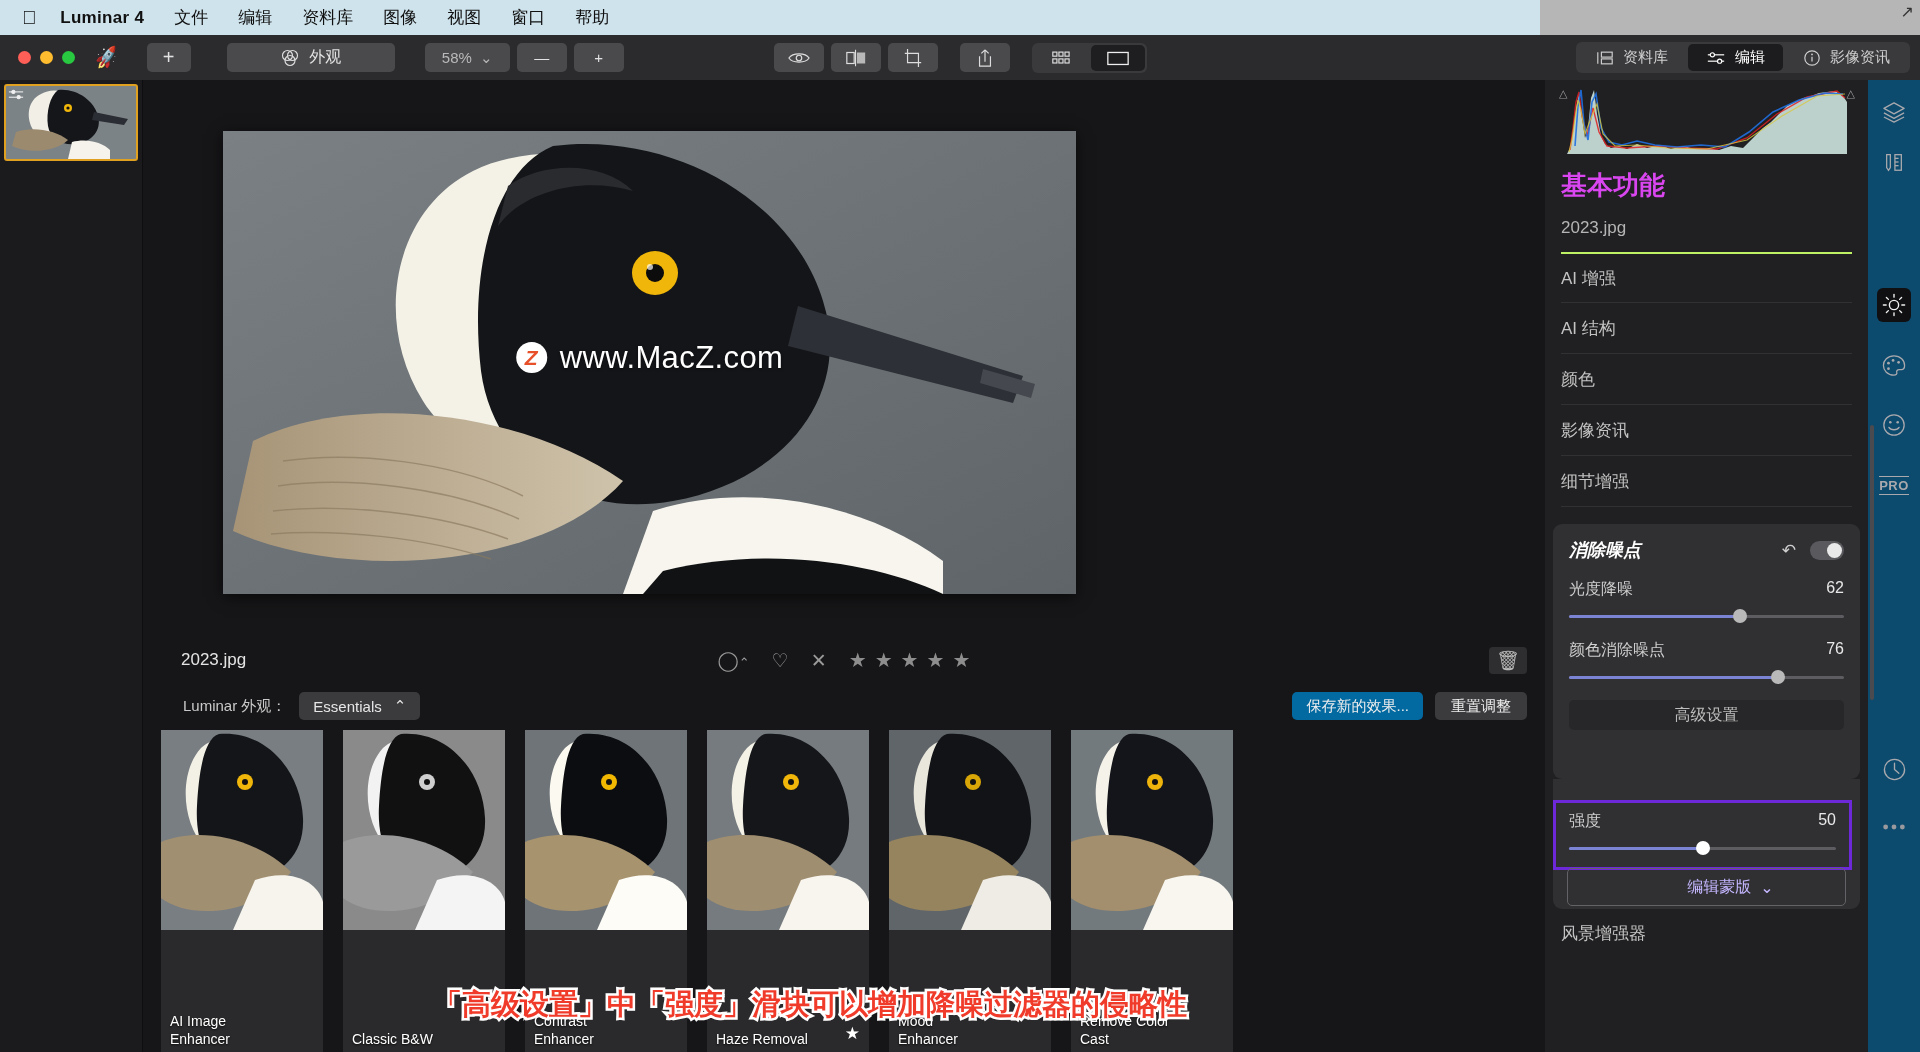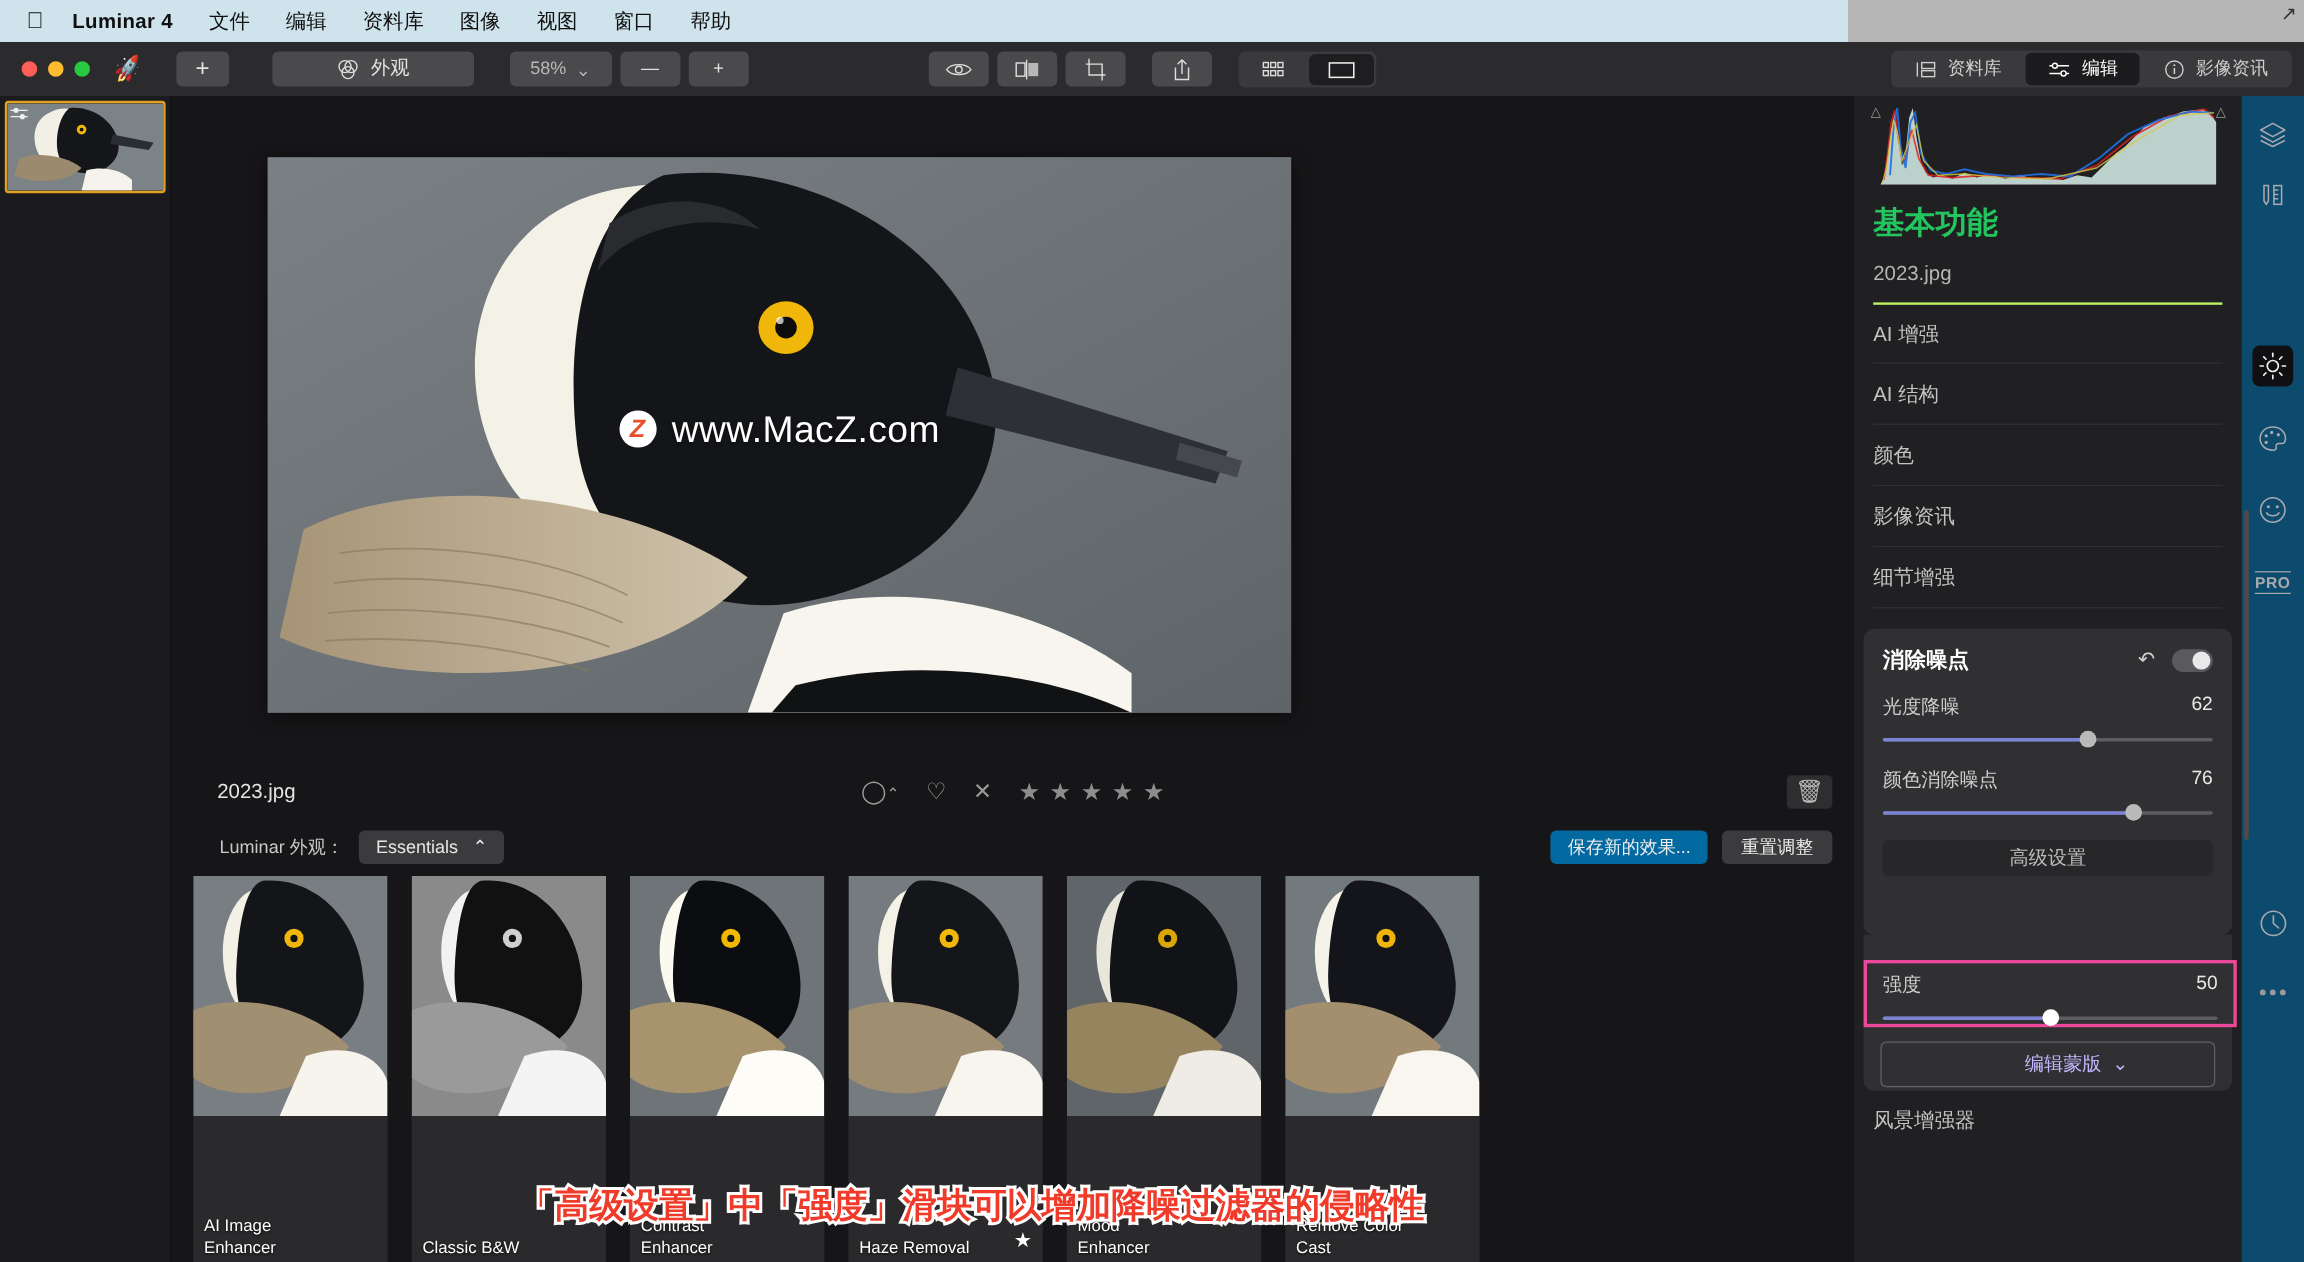--- a/index.html
+++ b/index.html
@@ -120,50 +120,50 @@
     -webkit-text-stroke:5px #fff; paint-order:stroke fill;
     font-family:"DejaVu Sans","Liberation Sans",sans-serif;}
 
   
   .rightpanel {
     position:absolute; top:80px; right:52px; width:323px; bottom:0;
     background:#202022; z-index:30; overflow:hidden;
   }
   .histo { position:absolute; top:8px; left:22px; width:280px; height:66px; }
   .histo .tri { position:absolute; color:#9a9a9a; font-size:11px; top:-1px;}
-  .panelttl { position:absolute; top:88px; left:16px; font-size:26px; font-weight:bold; color:#22c55e;}
+  .panelttl { position:absolute; top:88px; left:16px; font-size:26px; font-weight:bold; color:#d946ef;}
   .panelfile { position:absolute; top:138px; left:16px; font-size:17px; color:#b5b5b5;}
   .flist { position:absolute; top:172px; left:16px; right:16px; }
   .frow { height:51px; display:flex; align-items:center; font-size:17px; color:#c3c3c3;
           border-bottom:1px solid #313134;}
   .frow:first-child { border-top:2px solid #bef264; }
 
   .nrcard { position:absolute; top:444px; left:8px; right:8px; height:255px;
     background:#303033; border-radius:9px; padding:14px 16px 0 16px;}
   .nrhead { display:flex; align-items:center; }
-  .nrhead .t { font-size:18px; font-weight:bold; color:#fff;}
+  .nrhead .t { font-size:18px; font-weight:bold; color:#fff;font-style:italic;}
   .nrhead .acts { margin-left:auto; display:flex; align-items:center; gap:14px;}
   .undo { font-size:17px; color:#cfcfcf;}
   .toggle { width:34px; height:19px; border-radius:10px; background:#5a5a5e;
     position:relative; }
   .toggle::after{content:""; position:absolute; right:2px; top:2px; width:15px;height:15px;
     border-radius:50%; background:#e9e9e9;}
   .srow { margin-top:17px; }
   .slabel { display:flex; font-size:16px; color:#cfcfcf; }
   .sval { margin-left:auto; color:#e8e8e8; }
   .track { margin-top:9px; position:relative; height:14px; }
   .track .bg { position:absolute; top:6px; left:0; right:0; height:3px; background:#5d5d61; border-radius:2px;}
   .track .fill { position:absolute; top:6px; left:0; height:3px; background:#7b83d4; border-radius:2px;}
   .track .knob { position:absolute; top:0; width:14px; height:14px; border-radius:50%;
     background:#b9b9b9; transform:translateX(-7px); }
   .advbtn { margin-top:16px; height:30px; background:#272729; border-radius:5px;
     display:flex;align-items:center;justify-content:center; font-size:16px; color:#bcbcbc;}
 
-  .strengthbox { position:absolute; top:720px; left:8px; right:4px; height:56px;
-    border:3px solid #ec4899; }
+  .strengthbox { position:absolute; top:720px; left:8px; right:16px; height:70px;
+    border:3px solid #6d28d9; }
   .strengthinner { position:absolute; inset:0; padding:8px 13px 0 13px; background:#303033;}
   .maskbtn { position:absolute; top:788px; left:22px; right:22px; height:38px;
     border:1px solid #636367; border-radius:5px;
     display:flex;align-items:center;justify-content:center;gap:9px;font-size:16px;color:#c4b5fd;padding-left:48px;}
   .cardtail { position:absolute; top:699px; left:8px; right:8px; height:130px;
     background:#303033; border-radius:0 0 9px 9px; z-index:-1;}
   .nextsec { position:absolute; top:842px; left:16px; font-size:17px; color:#c3c3c3;}
 
   
   .rail { position:absolute; top:80px; right:0; width:52px; bottom:0;

